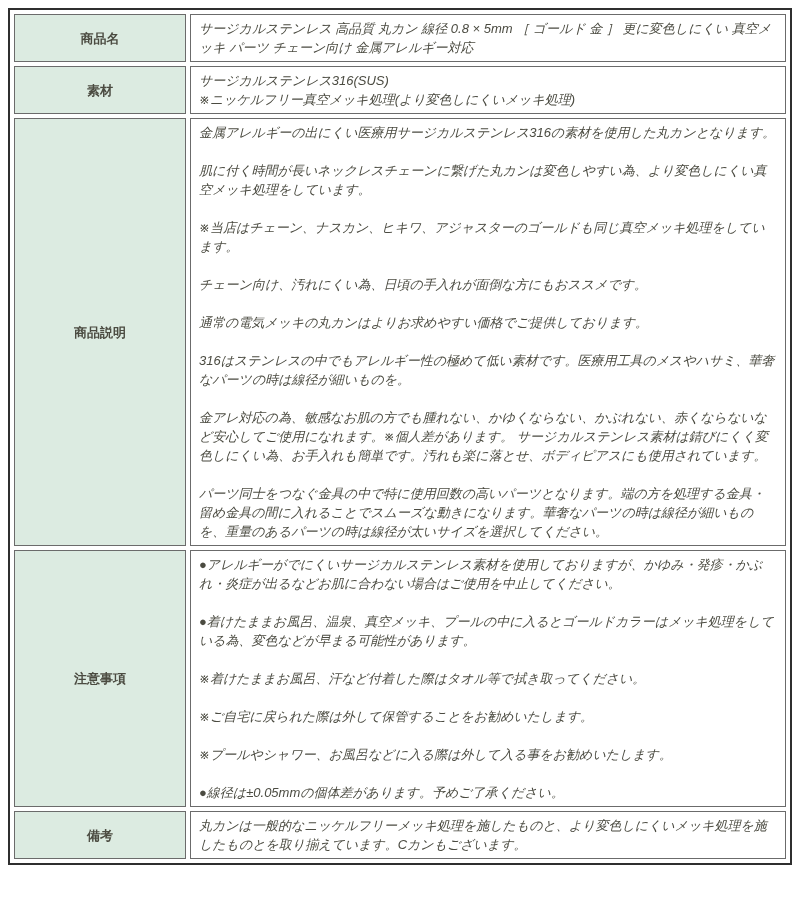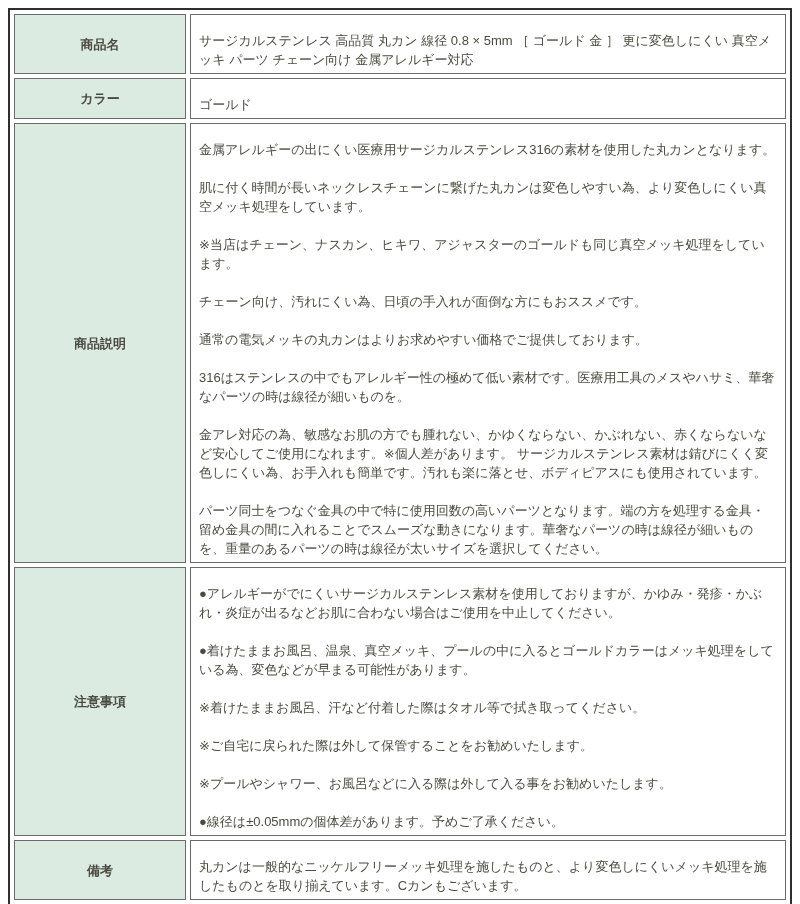--- a/index.html
+++ b/index.html
@@ -42,21 +42,22 @@
     font-weight: bold;
     padding: 4px 6px;
   }
   table.spec-table td {
     background: var(--cell-bg);
     vertical-align: middle;
     padding: 4px 8px;
     text-align: left;
   }
   table.spec-table td p {
-    margin: 12px 0 19px 0;
+    margin: 0 0 19px 0;
+    font-style: italic;
   }
   table.spec-table td p:last-child {
     margin-bottom: 0;
   }
   table.spec-table td.tight p {
     margin-bottom: 0;
   }
 </style>
 </head>
 <body>
@@ -64,23 +65,24 @@
 <main class="page">
   <table class="spec-table">
     <tbody id="spec-rows">
         <tr>
           <th>商品名</th>
           <td>
             <p>サージカルステンレス 高品質 丸カン 線径 0.8 × 5mm ［ ゴールド 金 ］ 更に変色しにくい 真空メッキ パーツ チェーン向け 金属アレルギー対応</p>
           </td>
         </tr>
         <tr>
-          <th>カラー</th>
-          <td>
-            <p>ゴールド</p>
+          <th>素材</th>
+          <td class="tight">
+            <p>サージカルステンレス316(SUS)</p>
+            <p>※ニッケルフリー真空メッキ処理(より変色しにくいメッキ処理)</p>
           </td>
         </tr>
         <tr>
           <th>商品説明</th>
           <td>
             <p>金属アレルギーの出にくい医療用サージカルステンレス316の素材を使用した丸カンとなります。</p>
             <p>肌に付く時間が長いネックレスチェーンに繋げた丸カンは変色しやすい為、より変色しにくい真空メッキ処理をしています。</p>
             <p>※当店はチェーン、ナスカン、ヒキワ、アジャスターのゴールドも同じ真空メッキ処理をしています。</p>
             <p>チェーン向け、汚れにくい為、日頃の手入れが面倒な方にもおススメです。</p>
             <p>通常の電気メッキの丸カンはよりお求めやすい価格でご提供しております。</p>

